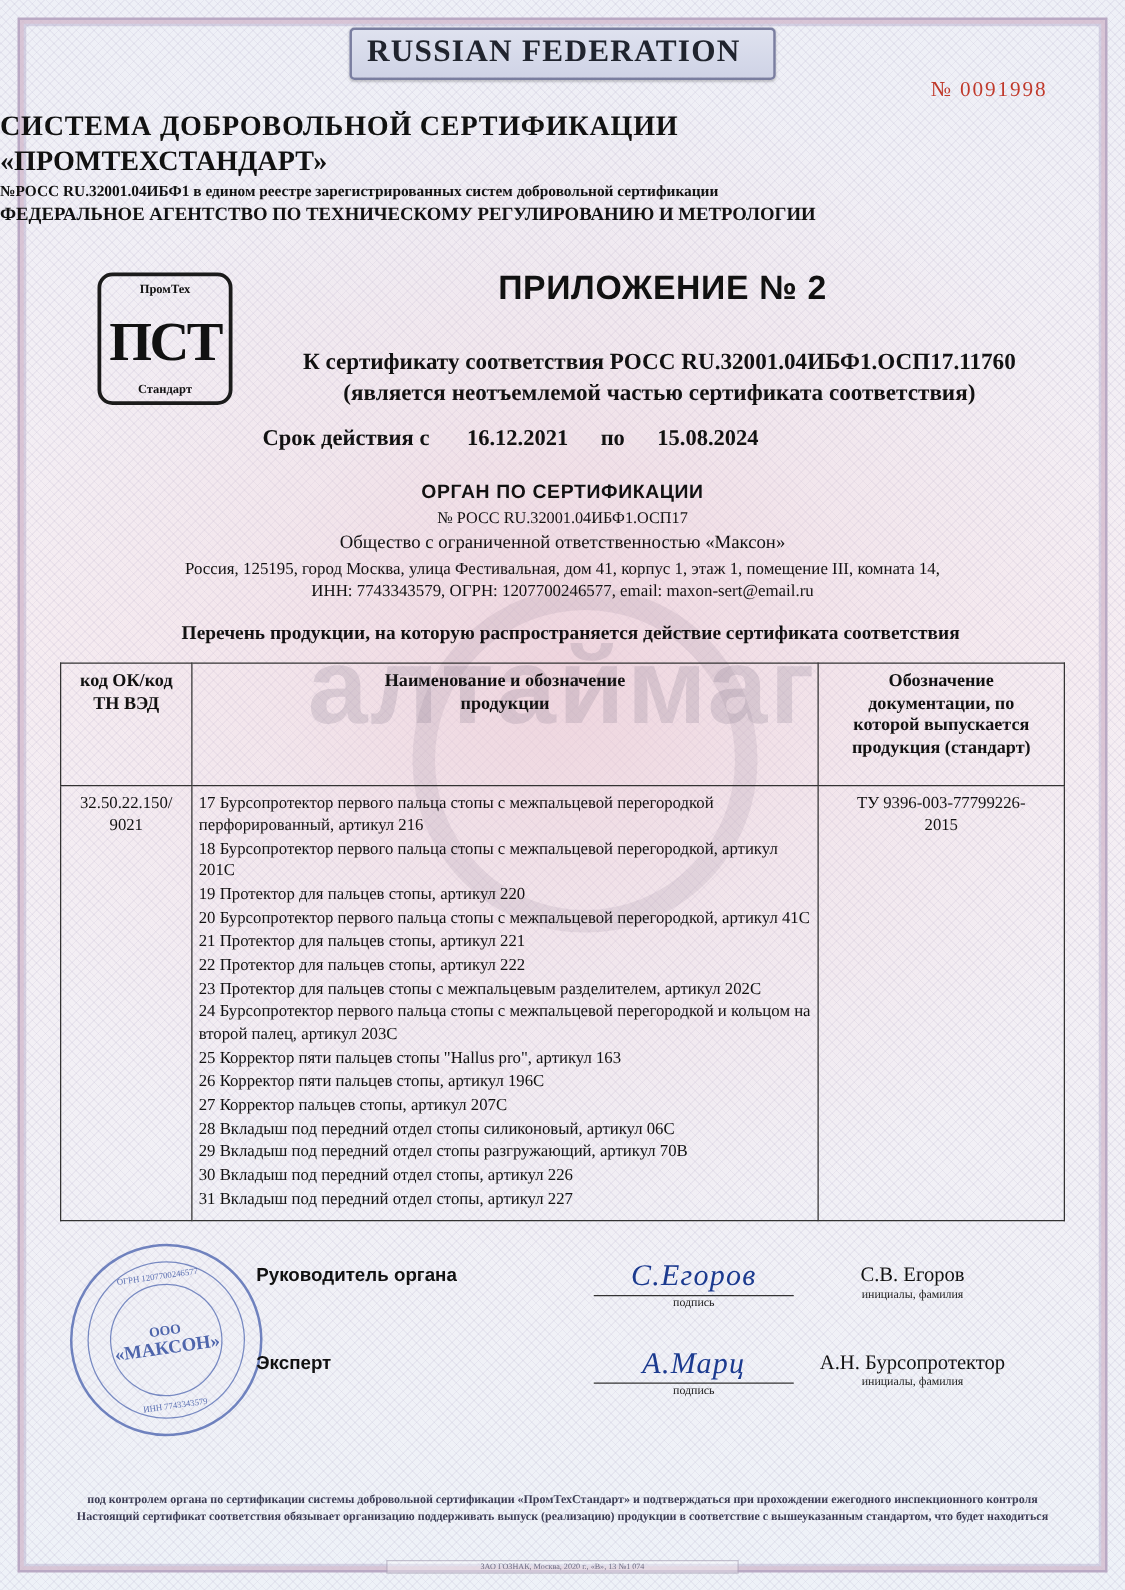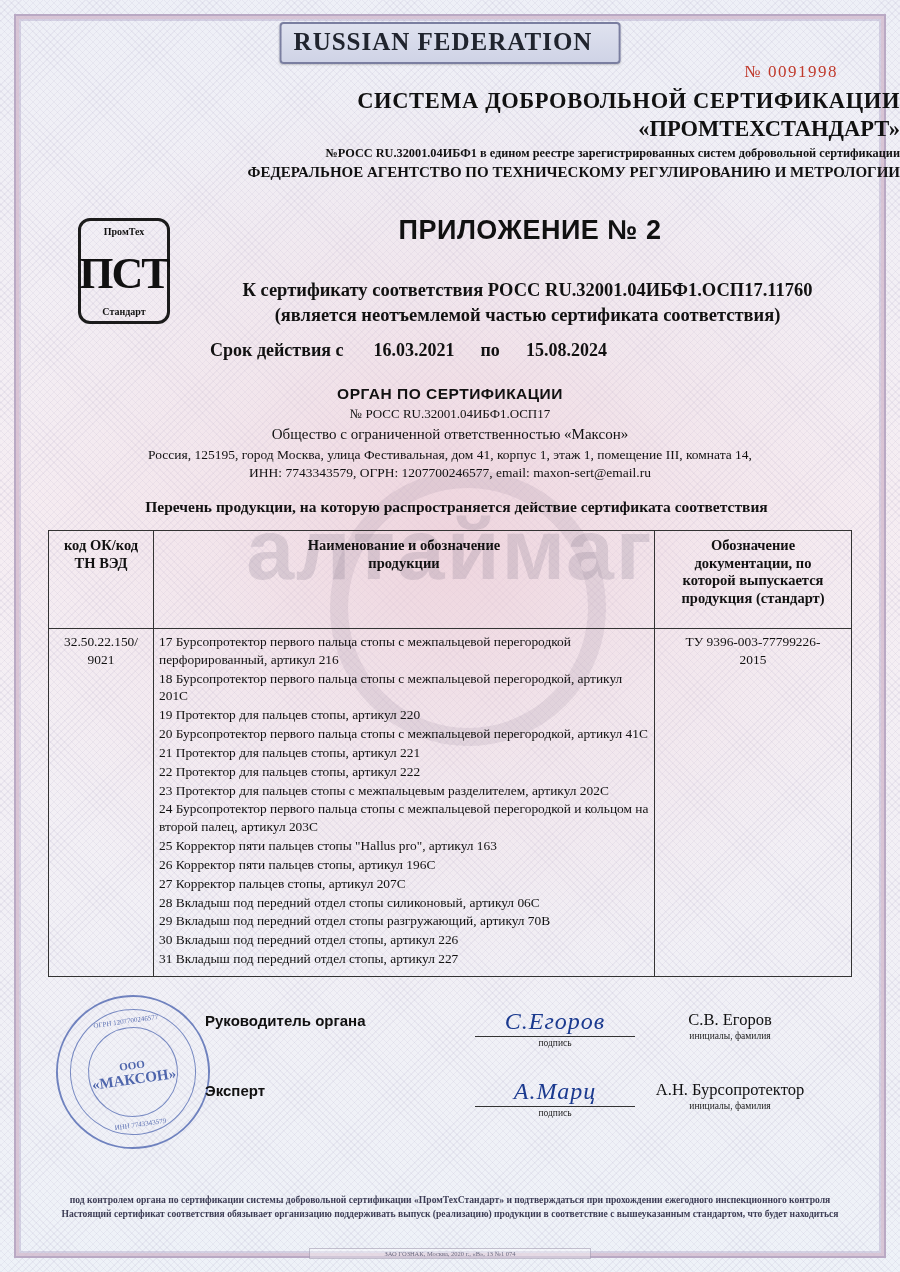--- a/index.html
+++ b/index.html
@@ -88,22 +88,21 @@
     font-family: "Liberation Serif", serif;
     font-size: 17px;
     color: #c0392b;
     letter-spacing: 1.5px;
   }
 
   #title-block {
     position: absolute;
     left: 0; right: 0;
     top: 88px;
-    text-align: right;
-    padding-left: 32px;
+    text-align: left;
   }
   .t-line1 {
     font-size: 22.5px;
     font-weight: bold;
     letter-spacing: 0.6px;
     color: #111;
   }
   .t-line2 {
     font-size: 22.5px;
     font-weight: bold;
@@ -121,21 +120,21 @@
     font-weight: bold;
     color: #111;
     margin-top: 3px;
   }
 
   
   #emblem {
     position: absolute;
     left: 78px;
     top: 218px;
-    width: 92px;
+    width: 108px;
     height: 106px;
   }
   #emblem .ring {
     position: absolute;
     inset: 0;
     border: 3px solid #1b1b1b;
     border-radius: 12px;
   }
   #emblem .pst {
     position: absolute;
@@ -462,21 +461,21 @@
     <div id="appendix">
       <div id="appendix-title">ПРИЛОЖЕНИЕ № 2</div>
     </div>
 
     <div id="cert-ref">
       <div class="l1">К сертификату соответствия РОСС RU.32001.04ИБФ1.ОСП17.11760</div>
       <div class="l2">(является неотъемлемой частью сертификата соответствия)</div>
     </div>
 
     <div id="validity">
-      <span>Срок действия с</span><span class="v-gap1"></span><span>16.03.2021</span><span class="v-gap2"></span><span>по</span><span class="v-gap2"></span><span>15.08.2024</span>
+      <span>Срок действия с</span><span class="v-gap1"></span><span>16.12.2021</span><span class="v-gap2"></span><span>по</span><span class="v-gap2"></span><span>15.08.2024</span>
     </div>
 
     <div id="organ-block">
       <div class="organ-title">ОРГАН ПО СЕРТИФИКАЦИИ</div>
       <div class="organ-reg">№ РОСС RU.32001.04ИБФ1.ОСП17</div>
       <div class="organ-name">Общество с ограниченной ответственностью «Максон»</div>
       <div class="organ-addr">Россия, 125195, город Москва, улица Фестивальная, дом 41, корпус 1, этаж 1, помещение III, комната 14,</div>
       <div class="organ-inn">ИНН: 7743343579, ОГРН: 1207700246577, email: maxon-sert@email.ru</div>
     </div>
 

